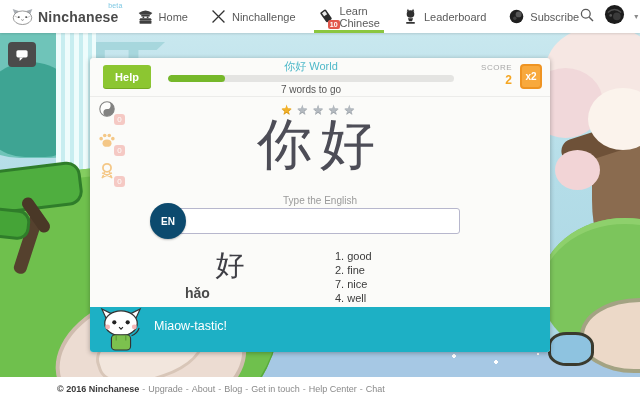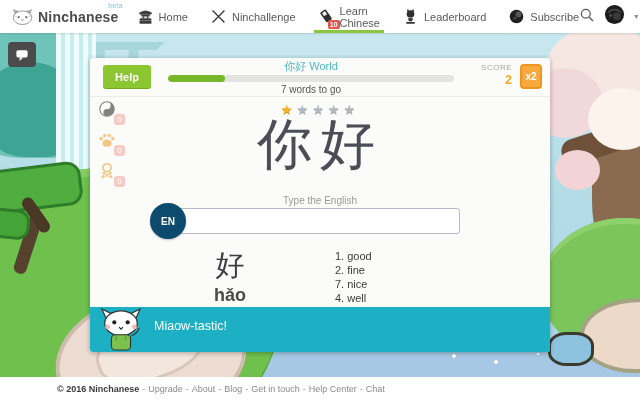--- a/index.html
+++ b/index.html
@@ -87,21 +87,21 @@
 
   .instruction { position:absolute; left:0; top:137px; width:100%; text-align:center; font-size:10px; color:#9a9a9a; }
   .input-wrap { position:absolute; left:80px; top:150px; width:290px; height:26px; }
   .answer-input { width:100%; height:26px; border:1px solid #b7b7cd; border-radius:3px; background:#fff; padding-left:12px; font-family:inherit; font-size:12px; color:#333; outline:none; }
   .input-caret { position:absolute; left:13px; top:6px; width:1px; height:14px; background:#777; animation:blink 1.1s steps(1) infinite; }
   @keyframes blink { 50% { opacity:0; } }
   .lang-circle { position:absolute; left:-20px; top:-5px; width:36px; height:36px; background:#0c4a6e; border-radius:50%; color:#fff; font-size:10px; font-weight:bold; display:flex; align-items:center; justify-content:center; box-shadow:0 1px 2px rgba(0,0,0,.25); }
 
   .answer-hanzi { position:absolute; left:95px; top:188px; width:90px; text-align:center;
                   font-family:"Liberation Serif","DejaVu Serif",serif; font-size:29px; color:#3f3f46; }
-  .answer-pinyin { position:absolute; left:95px; top:227px; width:90px; text-align:center; font-size:18px; font-weight:bold; color:#4a4a4a; }
+  .answer-pinyin { position:absolute; left:95px; top:227px; width:90px; text-align:left; font-size:14px; font-weight:bold; color:#4a4a4a; }
   .meanings { position:absolute; left:245px; top:191px; font-size:11px; color:#3c3c3c; line-height:14px; }
 
   .feedback-bar { position:absolute; left:0; bottom:0; width:100%; height:45px; background:#1db0c5; border-radius:0 0 3px 3px; }
   .mascot { position:absolute; left:6px; bottom:1px; }
   .feedback-text { position:absolute; left:64px; top:0; height:38px; display:flex; align-items:center; color:#fff; font-size:12.5px; }
 
   
   .footer { position:absolute; left:0; bottom:0; width:640px; height:23px; background:#ffffff; z-index:30;
             display:flex; align-items:center; padding-left:25px; font-size:9px; color:#8a8a8a; }
   .footer strong { color:#3a3a3a; margin-right:3px;padding-left:32px; }

